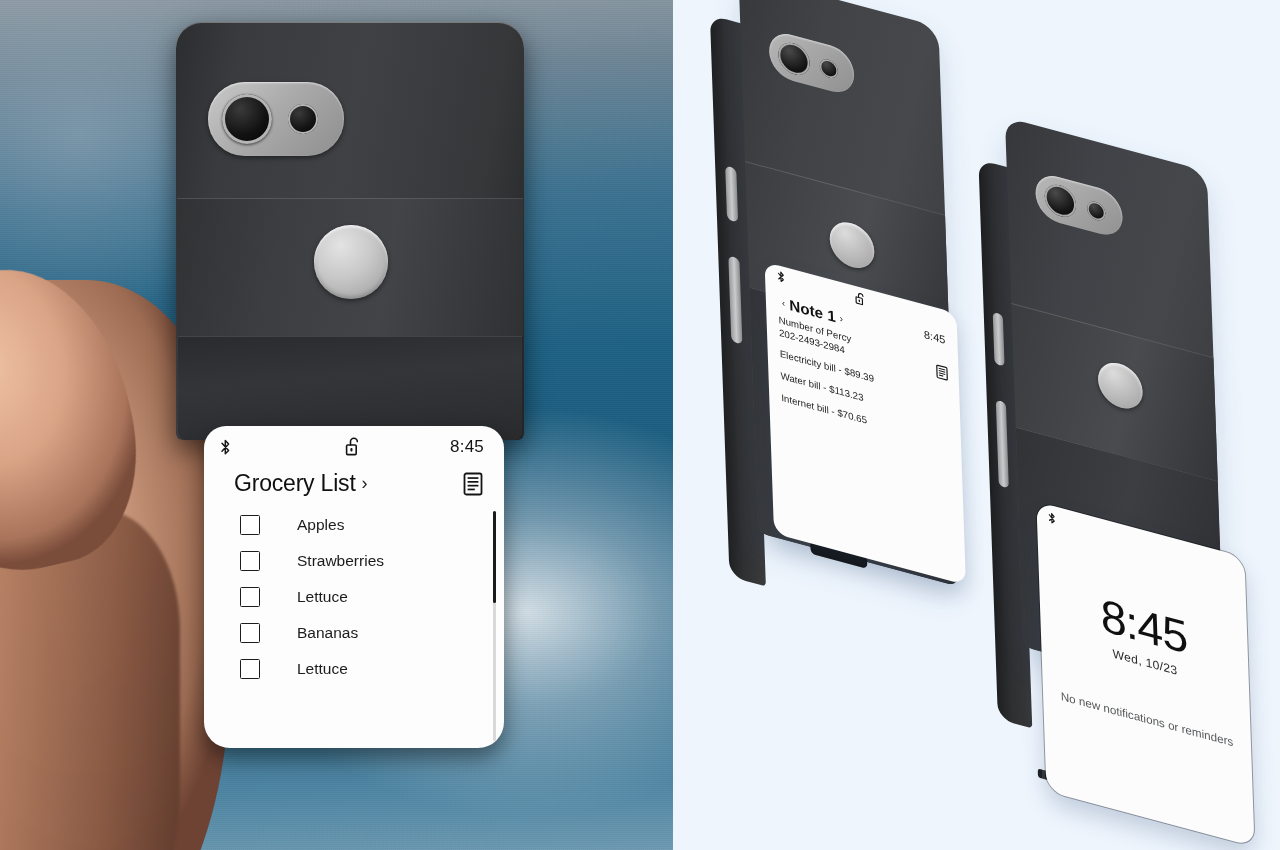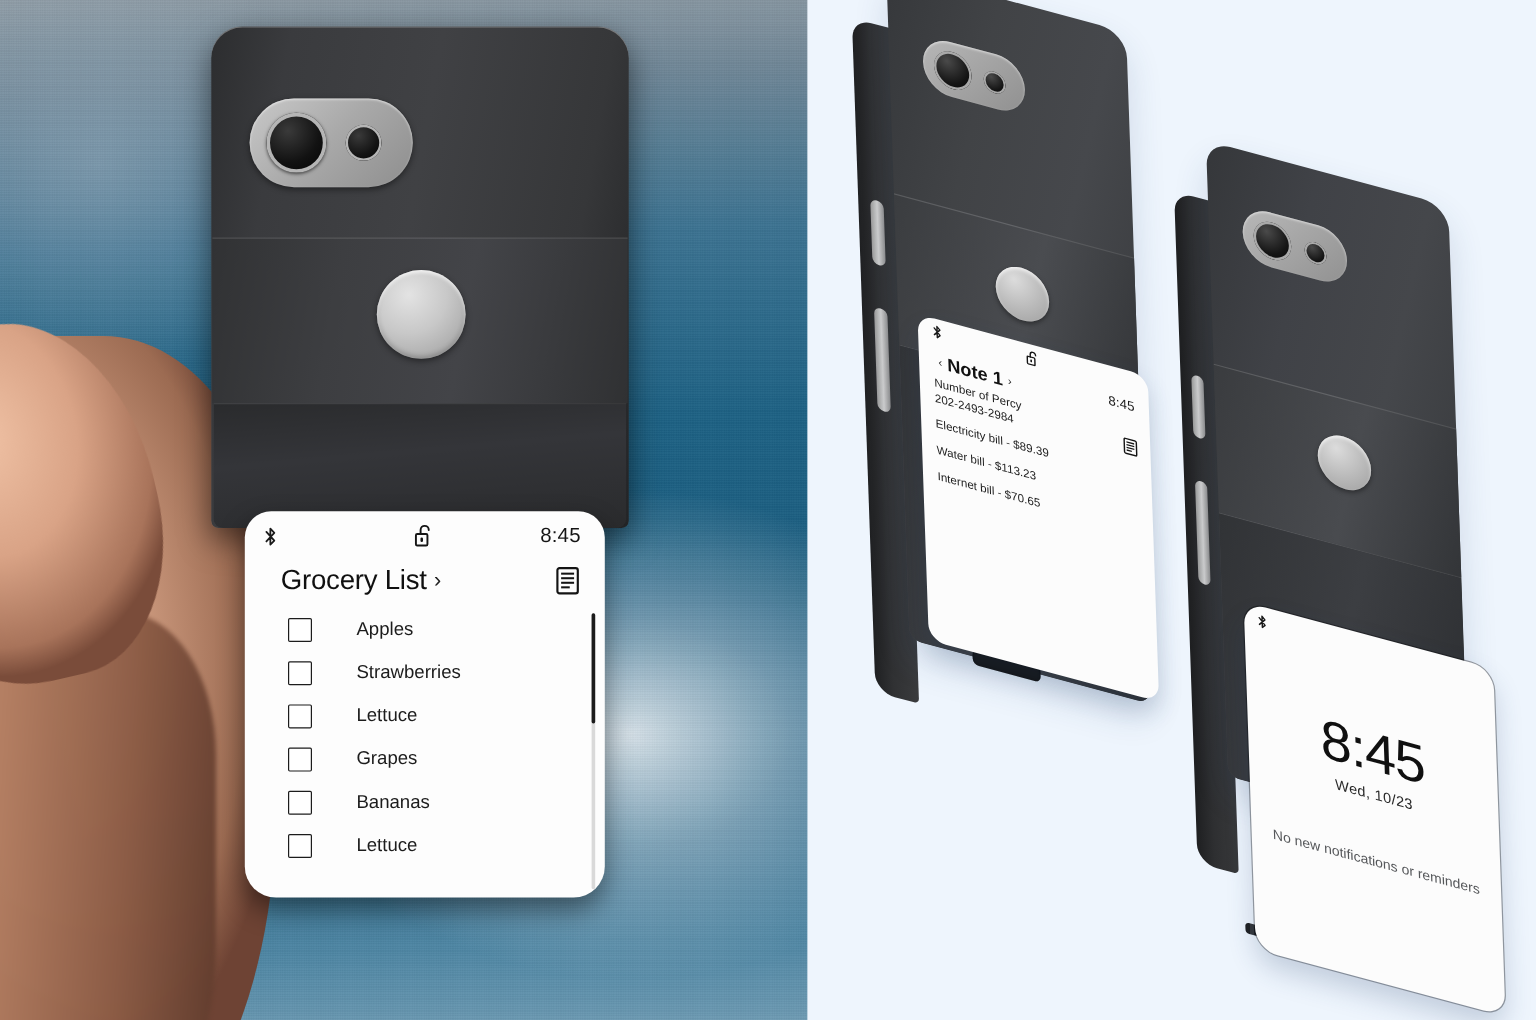--- a/index.html
+++ b/index.html
@@ -309,24 +309,20 @@
           <div class="pm-row">
             <span class="pm-cb"></span>
             <span class="pm-label">Strawberries</span>
           </div>
           <div class="pm-row">
             <span class="pm-cb"></span>
             <span class="pm-label">Lettuce</span>
           </div>
           <div class="pm-row">
             <span class="pm-cb"></span>
-            <span class="pm-label">Grapes</span>
-          </div>
-          <div class="pm-row">
-            <span class="pm-cb"></span>
             <span class="pm-label">Bananas</span>
           </div>
           <div class="pm-row">
             <span class="pm-cb"></span>
             <span class="pm-label">Lettuce</span>
           </div>
         </div>
 
       </div>
     </div>

